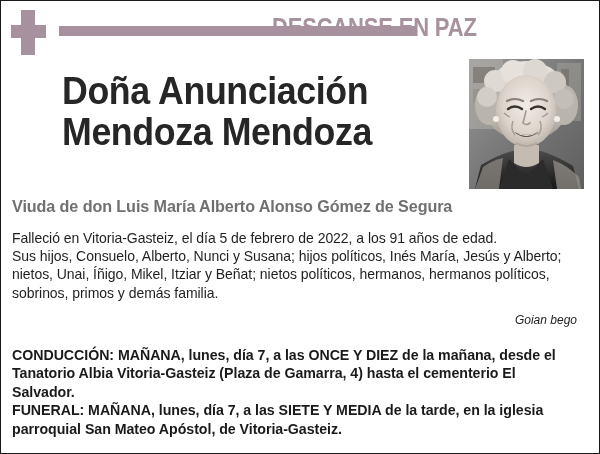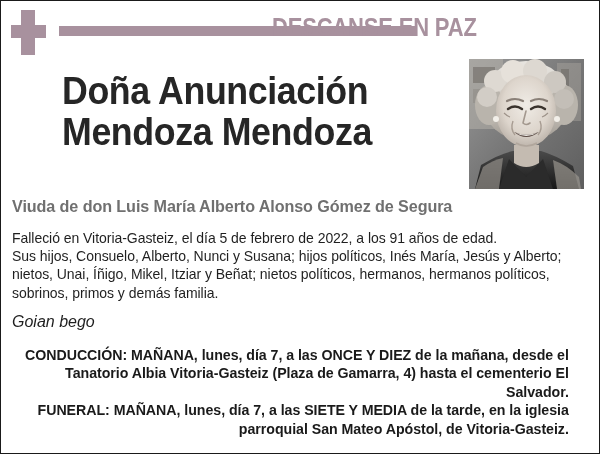--- a/index.html
+++ b/index.html
@@ -132,37 +132,36 @@
     font-size: 14.6px;
     color: #1f1f1f;
     line-height: 18.2px;
     letter-spacing: -0.05px;
     transform: scaleX(0.96);
     transform-origin: left center;
     white-space: nowrap;
   }
   .goian {
     position: absolute;
-    left: 0;
+    left: 12px;
     top: 84px;
     width: 553px;
-    text-align: left;
-    font-family: "Liberation Sans Narrow", "Liberation Sans", sans-serif;
-    font-size: 16px;
+    text-align: right;
+    font-family: "Liberation Sans Narrow", "Liberation Sans", sans-serif;
+    font-size: 12px;
     font-style: italic;
     color: #1f1f1f;
   }
 
   
   .notices {
     position: absolute;
     left: 11px;
     top: 345px;
     width: 580px;
-    text-align: right;
   }
   .notice-line {
     font-family: "Liberation Sans Narrow", "Liberation Sans", sans-serif;
     font-size: 14.8px;
     font-weight: bold;
     color: #1a1a1a;
     line-height: 18.4px;
     letter-spacing: -0.05px;
     transform: scaleX(0.96);
     transform-origin: left center;

